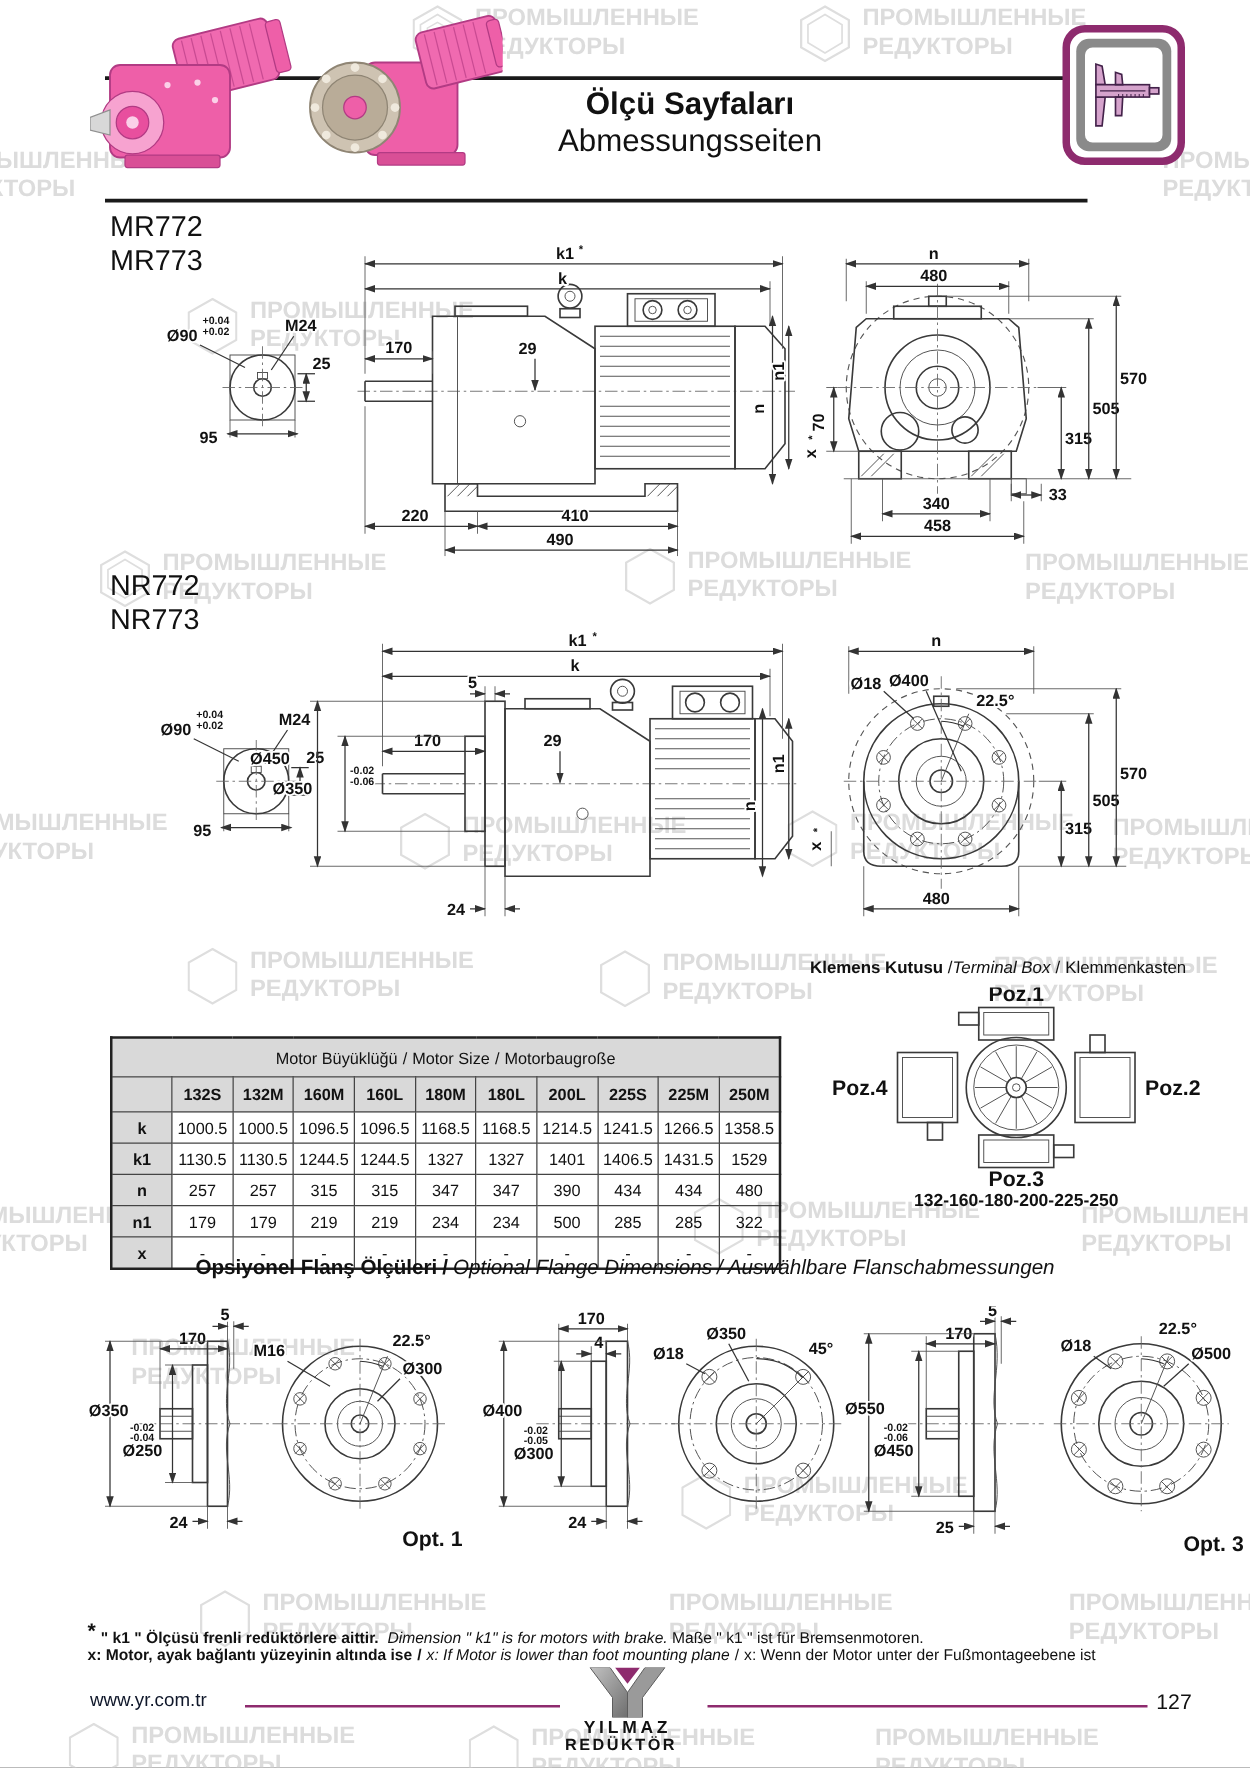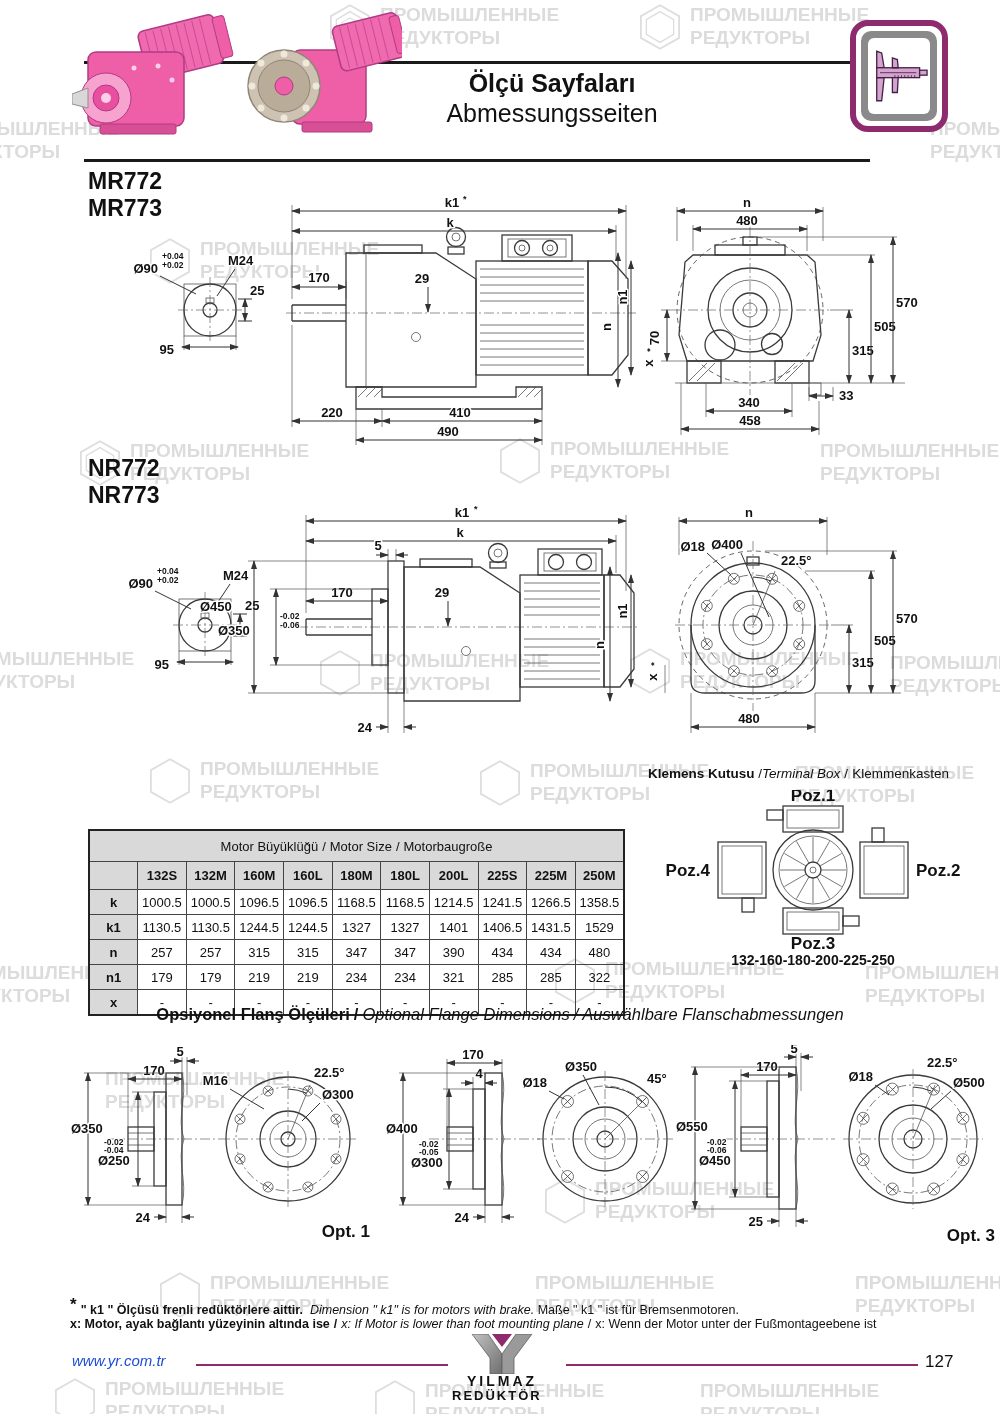--- a/index.html
+++ b/index.html
@@ -13,21 +13,21 @@
   
   .hdr-box{border-top:3px solid #1a1a1a;border-bottom:3px solid #1a1a1a;}
   .hdr-title{text-align:center;padding-left:150px;padding-top:4px;}
   .hdr-title .t1{font-size:25px;font-weight:bold;line-height:30px;}
   .hdr-title .t2{font-size:25px;font-style:italic;line-height:30px;}
   .hdr-title .t3{font-size:25px;line-height:30px;}
   .note{font-size:12.5px;}
   .note .b{font-weight:bold;}
   .note .i{font-style:italic;}
   .sep{margin:0 4px;}
-  .model{font-size:23px;font-weight:bold;line-height:27px;}
+  .model{font-size:23px;font-weight:normal;line-height:27px;}
   
   .s{stroke:#3a3a3a;stroke-width:1.3;fill:none;}
   .sthin{stroke:#4a4a4a;stroke-width:.75;fill:none;}
   .dl{stroke:#333;stroke-width:1;fill:none;}
   .ext{stroke:#555;stroke-width:.7;fill:none;}
   .cl{stroke:#666;stroke-width:.7;stroke-dasharray:10 3 2 3;fill:none;}
   .dsh{stroke:#555;stroke-width:.9;stroke-dasharray:5 4;fill:none;}
   .bc{stroke:#555;stroke-width:.8;stroke-dasharray:9 3 2 3;fill:none;}
   .darr{marker-start:url(#as);marker-end:url(#ae);}
   .dae{marker-end:url(#ae);}
@@ -51,21 +51,21 @@
   .caption{font-size:14px;font-weight:bold;text-align:center;}
   .fl-head{font-size:16.5px;text-align:center;}
   .fl-head .b{font-weight:bold;}
   .fl-head .i{font-style:italic;}
   .optlab{font-size:17px;font-weight:bold;text-align:right;}
   
   .fn{font-size:12.5px;}
   .fn .b{font-weight:bold;}
   .fn .i{font-style:italic;}
   .fn .star{font-size:17px;font-weight:bold;vertical-align:4px;margin-right:4px;}
-  .url{font-size:15px;font-style:italic;color:#1d4ed8;}
+  .url{font-size:15px;color:#0f172a;}
   .pline{height:2px;background:#8e2b6e;}
   .pageno{font-size:17px;}
   .logo-name{font-size:14px;font-weight:bold;letter-spacing:3px;text-align:center;}
   .logo-sub{font-size:13px;font-weight:bold;letter-spacing:2px;text-align:left;}
 </style>
 </head>
 <body>
 
 <div class="page">
 
@@ -747,21 +747,21 @@
             <td>480</td>
       </tr>
       <tr class="v">
         <th class="lab">n1</th>
         <td>179</td>
             <td>179</td>
             <td>219</td>
             <td>219</td>
             <td>234</td>
             <td>234</td>
-            <td>321</td>
+            <td>500</td>
             <td>285</td>
             <td>285</td>
             <td>322</td>
       </tr>
       <tr class="v">
         <th class="lab">x</th>
         <td>-</td>
             <td>-</td>
             <td>-</td>
             <td>-</td>

